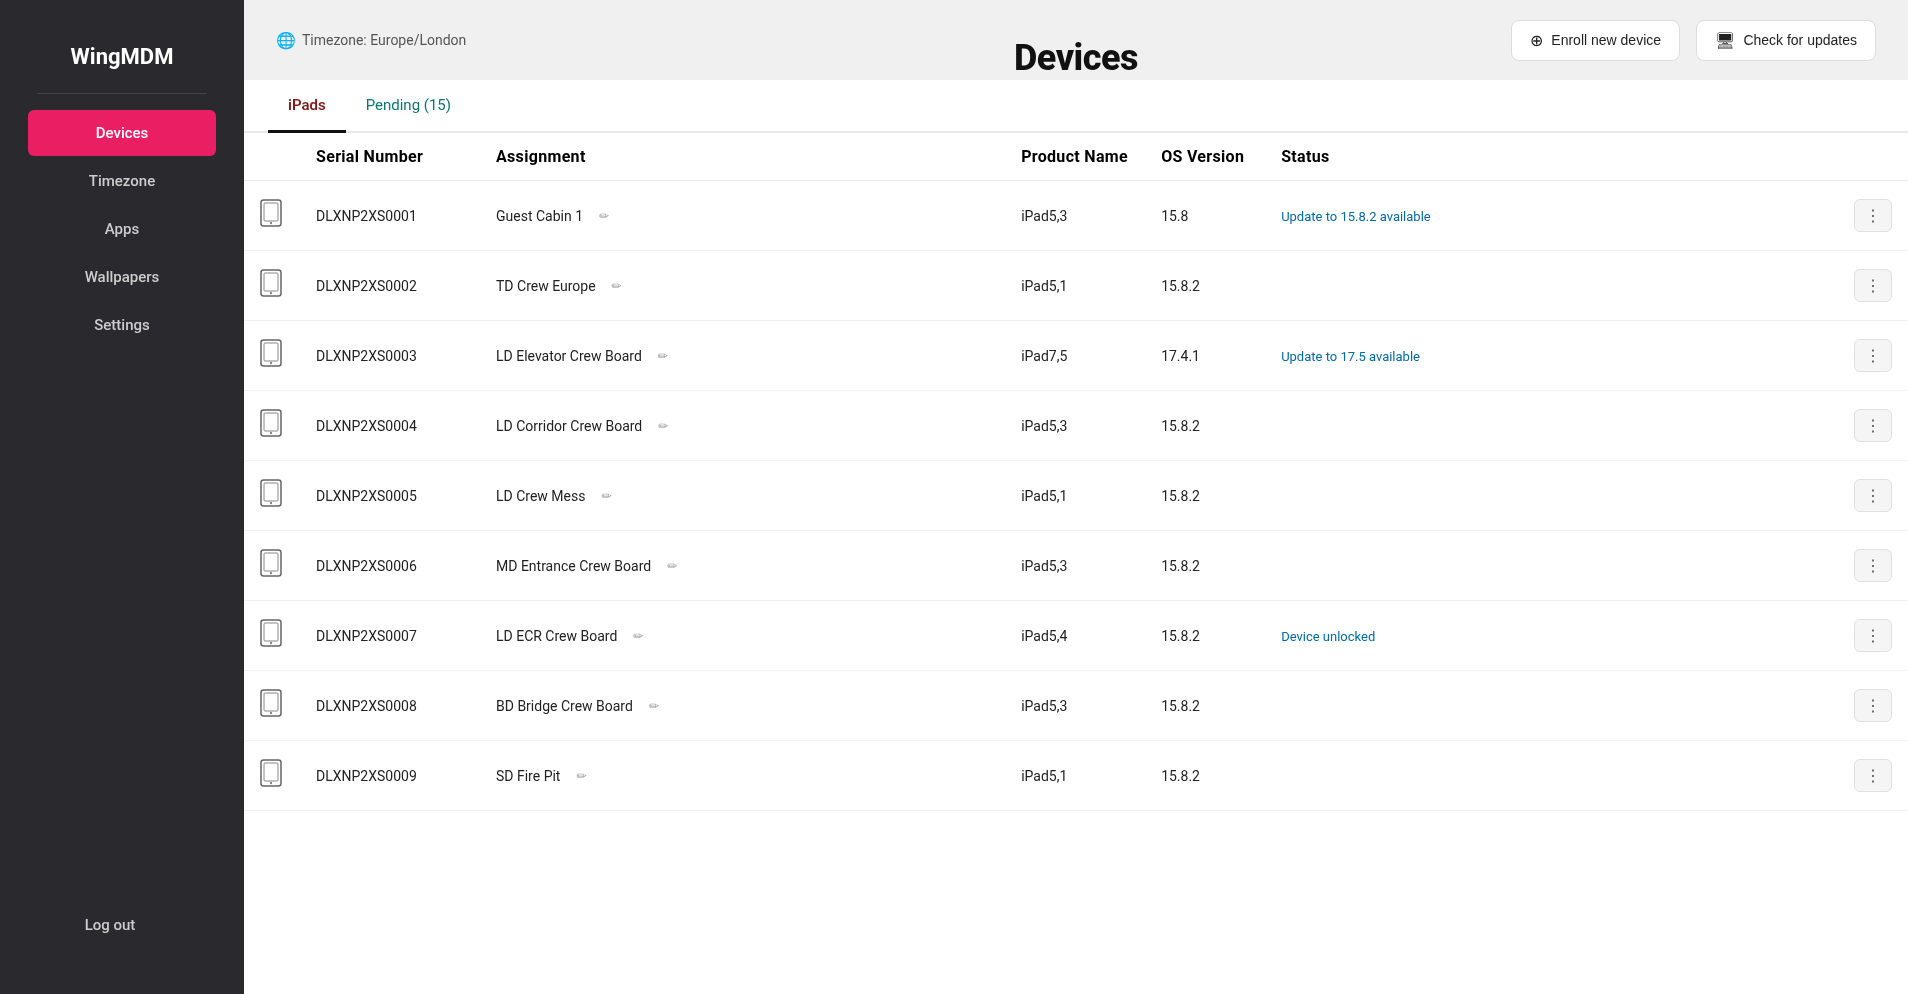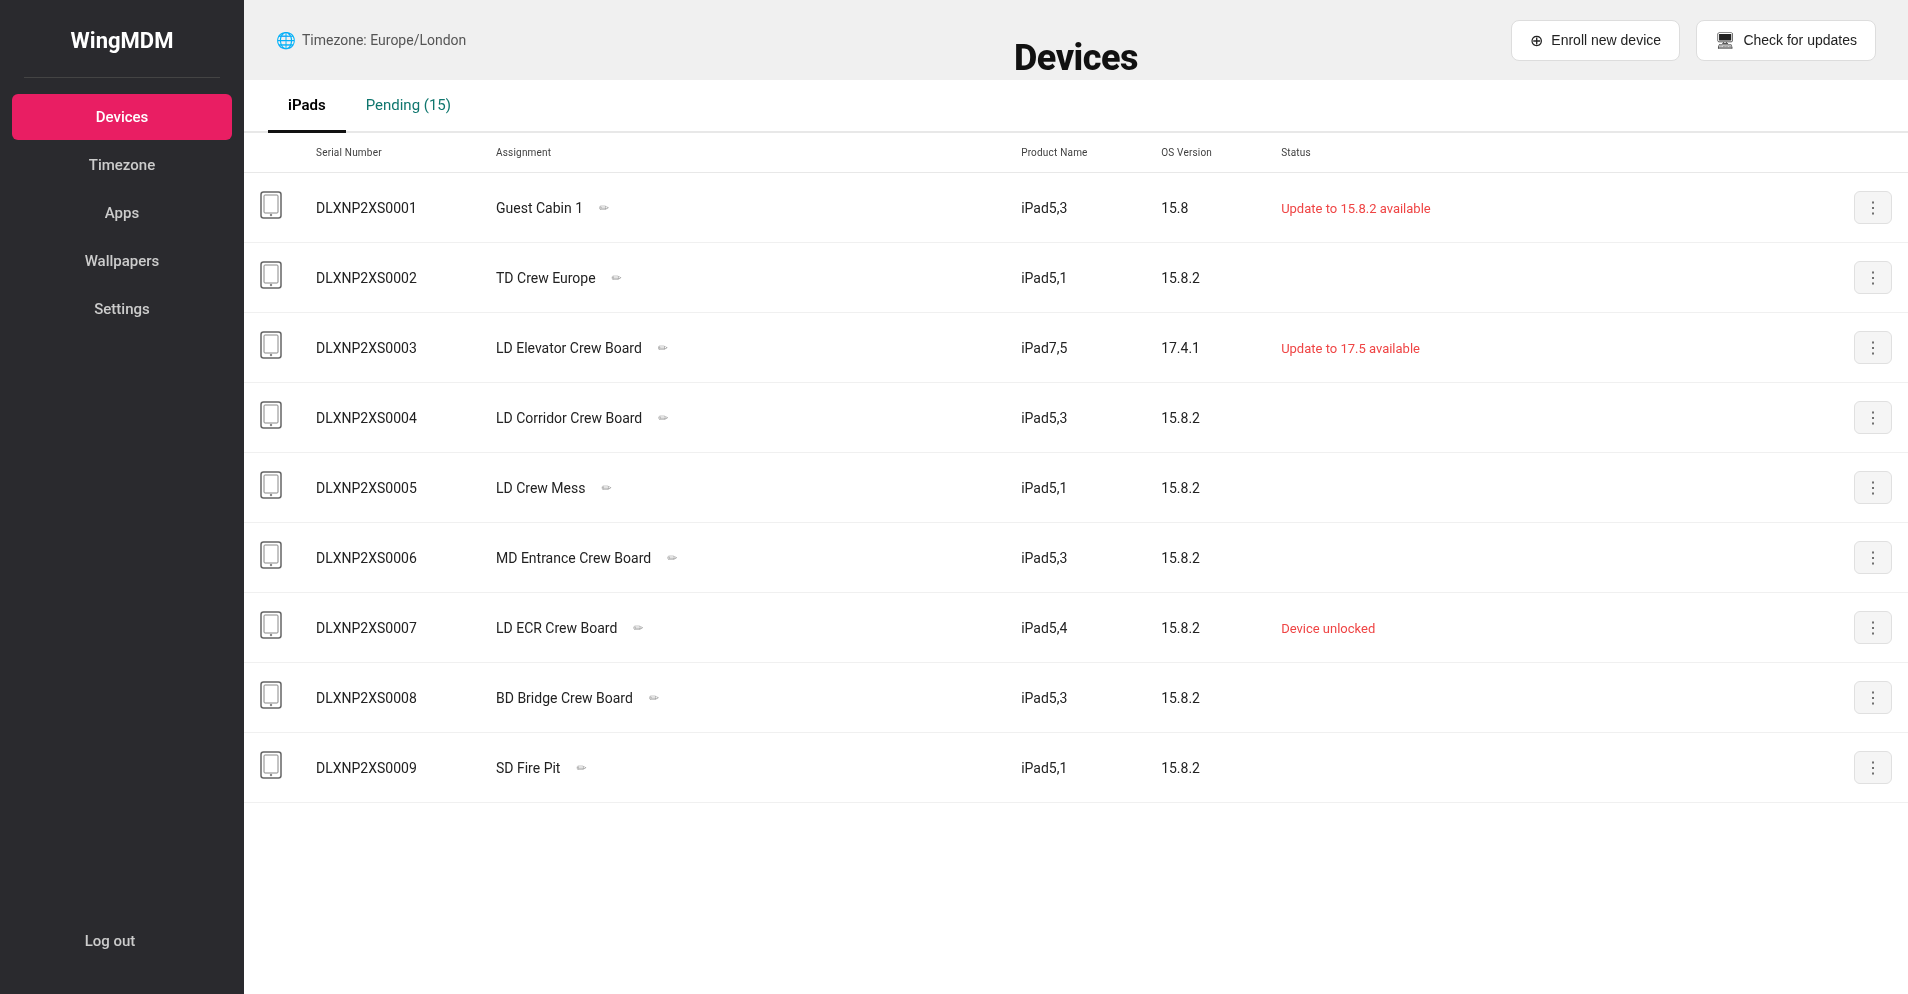--- a/index.html
+++ b/index.html
@@ -6,21 +6,21 @@
     body { font-family: -apple-system, BlinkMacSystemFont, 'Segoe UI', Roboto, sans-serif; background: #f0f0f0; display: flex; height: 100vh; overflow: hidden; }
 
     
     .sidebar {
       width: 244px;
       min-width: 244px;
       background: #2a2a2e;
       display: flex;
       flex-direction: column;
       align-items: center;
-      padding: 0;
+      padding: 16px;
     }
     .sidebar-logo {
       color: #fff;
       font-size: 22px;
       font-weight: 700;
       padding: 28px 20px 20px;
       text-align: center;
       width: 100%;
     }
     .sidebar-divider {
@@ -142,43 +142,43 @@
     .tab {
       padding: 16px 20px;
       font-size: 15px;
       font-weight: 400;
       color: #0f766e;
       cursor: pointer;
       border-bottom: 3px solid transparent;
       margin-bottom: -2px;
     }
     .tab.active {
-      color: #000000;
+      color: #7f1d1d;
       border-bottom: 3px solid #111;
       font-weight: 600;
     }
 
     
     .table-container {
       flex: 1;
       overflow-y: auto;
     }
     table {
       width: 100%;
       border-collapse: collapse;
     }
     thead tr {
       background: #fff;
     }
     thead th {
       text-align: left;
       padding: 14px 16px;
-      font-size: 10px;
-      font-weight: 400;
-      color: #404040;
+      font-size: 16px;
+      font-weight: 700;
+      color: #000000;
       border-bottom: 1px solid #e8e8e8;
       letter-spacing: 0.02em;
     }
     thead th.col-icon { width: 56px; }
     thead th.col-serial { width: 180px; }
     thead th.col-assignment { min-width: 220px; }
     thead th.col-product { width: 140px; }
     thead th.col-os { width: 120px; }
     thead th.col-status { min-width: 240px; }
     thead th.col-actions { width: 60px; }
@@ -201,21 +201,21 @@
       display: flex;
       align-items: center;
       gap: 16px;
     }
     .edit-icon {
       color: #999;
       font-size: 12px;
       cursor: pointer;
     }
     .status-text {
-      color: #ef4444;
+      color: #0369a1;
       font-size: 13px;
     }
     .menu-btn {
       background: #f5f5f5;
       border: 1px solid #e0e0e0;
       border-radius: 6px;
       padding: 6px 10px;
       cursor: pointer;
       font-size: 16px;
       color: #555;

